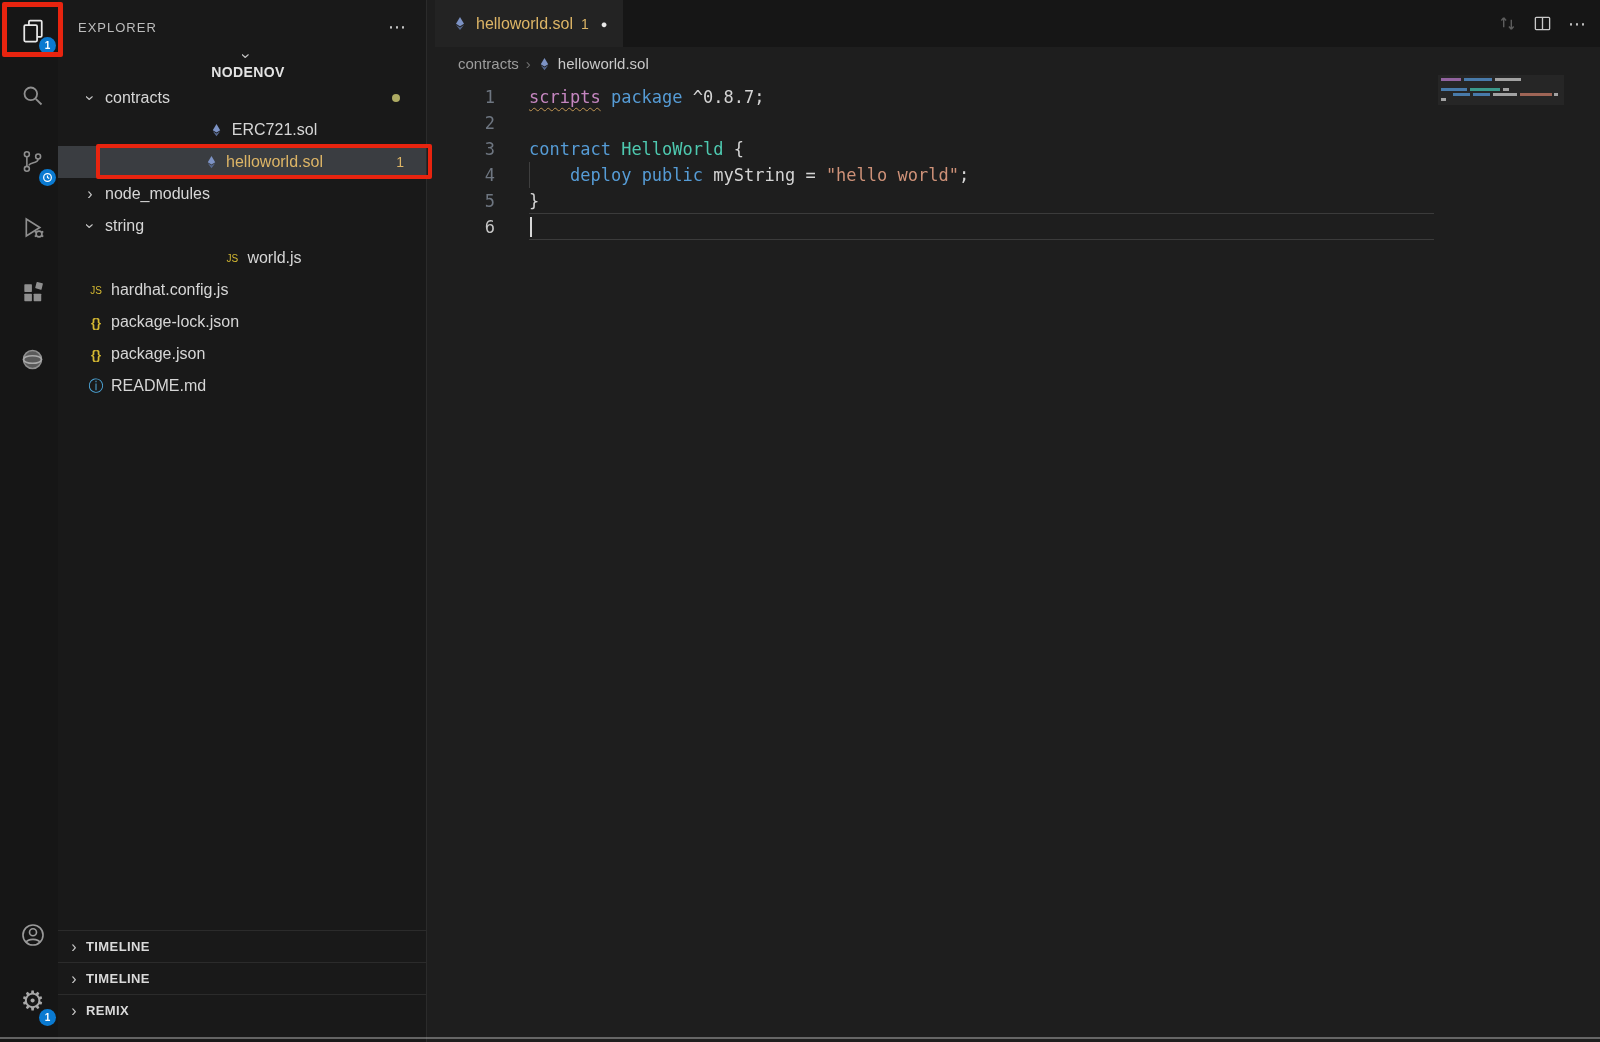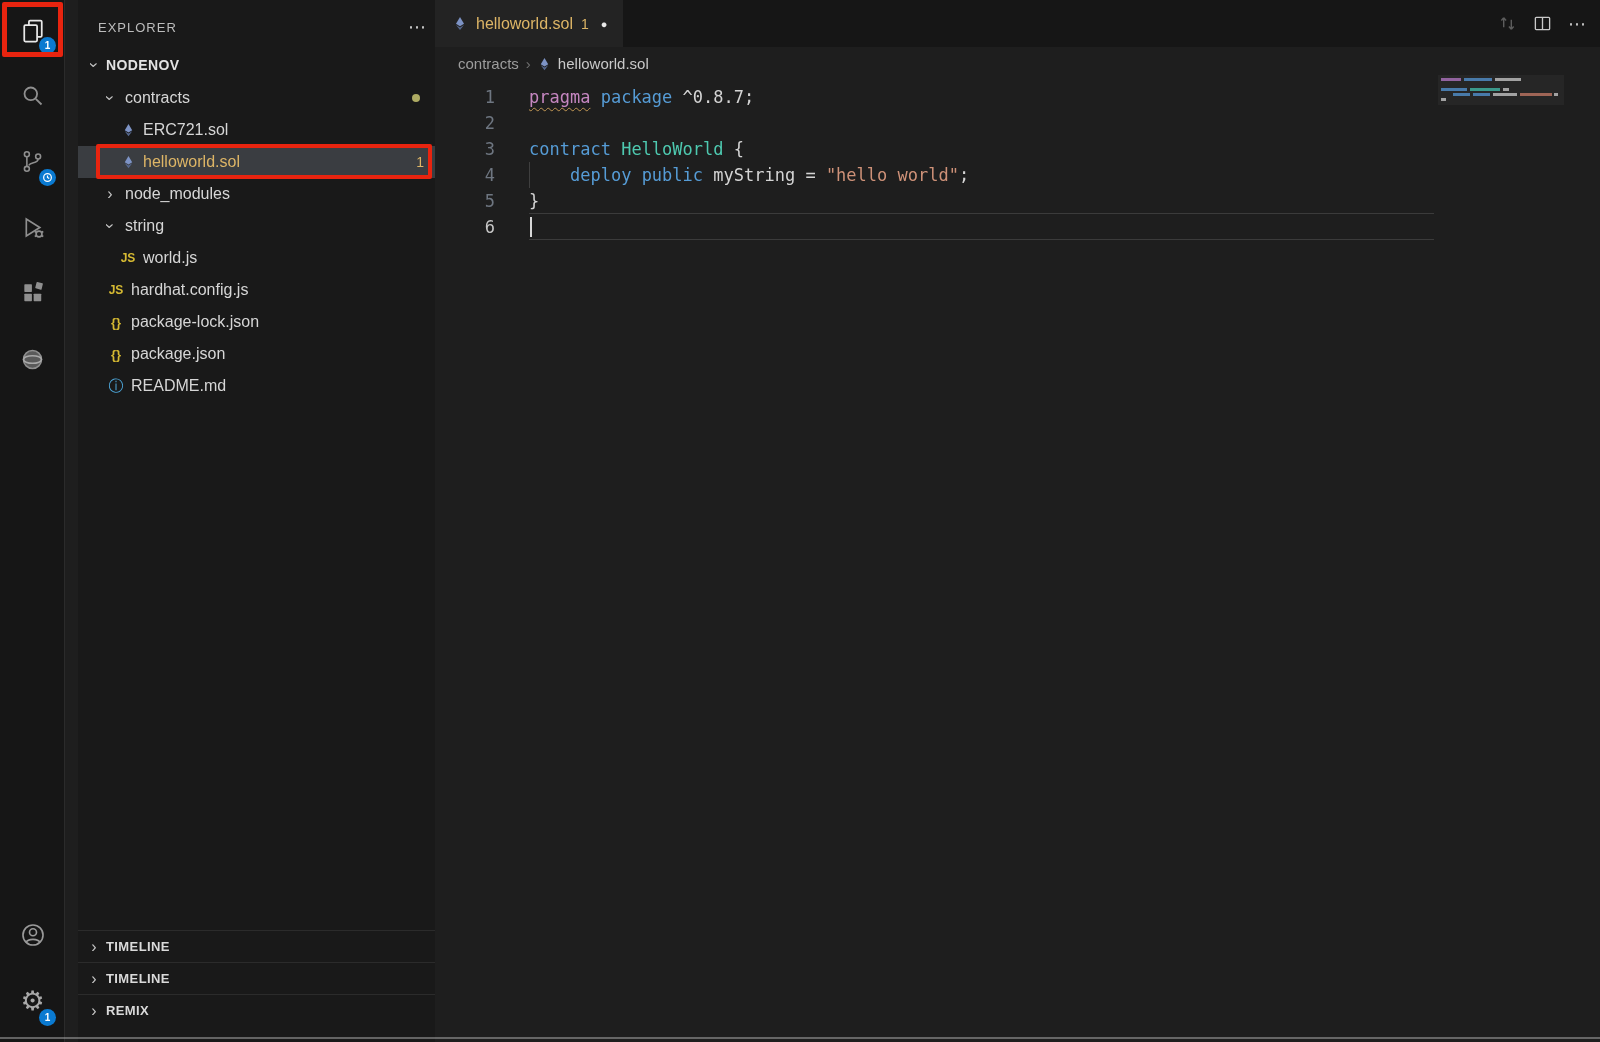--- a/index.html
+++ b/index.html
@@ -20,45 +20,45 @@
   .badge {
     position:absolute; right:9px; bottom:8px; width:17px; height:17px; border-radius:50%;
     background:#0a7ad1; color:#fff; font-size:10px; font-weight:bold;
     display:flex; align-items:center; justify-content:center; z-index:2;
   }
   .badge.clock { padding:0; }
   .gear-glyph { font-size:27px; color:#a8a8a8; line-height:1; }
 
   
   .sidebar {
-    position:absolute; left:78px; top:0; width:369px; height:100%;
+    position:absolute; left:58px; top:0; width:369px; height:100%;
     background:#191919; border-right:1px solid #2b2b2b;
   }
   .sb-header { height:48px; display:flex; align-items:center; padding:6px 18px 0 20px; }
   .sb-title { font-size:13px; letter-spacing:1px; color:#bcbcbc; flex:1; }
   .sb-more { color:#cfcfcf; font-size:18px; letter-spacing:2px; cursor:pointer; }
-  .sb-section-row { height:34px; display:flex; align-items:center; padding-left:8px; cursor:pointer; }
+  .sb-section-row { height:34px; display:flex; align-items:center; padding-left:8px; cursor:pointer;flex-direction:column; }
   .sb-section-label { font-weight:bold; font-size:14px; letter-spacing:0.4px; color:#e3e3e3; margin-left:4px; }
   .chev {
     display:inline-block; width:16px; text-align:center; color:#c5c5c5; font-size:16px; line-height:16px;
     transform-origin:50% 50%;
   }
   .chev.down { transform:rotate(90deg); }
   .tree { }
   .row { position:relative; height:32px; display:flex; align-items:center; font-size:16px; color:#d6d6d6; cursor:pointer; }
   .row.folder { padding-left:24px; }
   .row.rootfile { padding-left:30px; }
-  .row.d1 { padding-left:42px; }
+  .row.d1 { padding-left:42px;justify-content:center; }
   .row .label { margin-left:7px; white-space:nowrap; }
   .row.selected { background:#3a3d41; }
   .warn-text { color:#ddb566; }
   .row-badge { position:absolute; right:22px; color:#ddb566; font-size:14px; }
   .mod-dot { position:absolute; right:26px; width:8px; height:8px; border-radius:50%; background:#aeab63; }
   .ficon { display:inline-flex; width:16px; justify-content:center; align-items:center; flex:none; }
-  .ficon.js { color:#d6ba32; font-size:12px; font-weight:bold; letter-spacing:0; }
+  .ficon.js { color:#d6ba32; font-size:10px; font-weight:normal; letter-spacing:0; }
   .ficon.jsonb { color:#d6ba32; font-size:13px; font-weight:bold; }
   .ficon.info { color:#4da6d9; font-size:15px; }
   .git-diamond { width:9px; height:9px; background:#a3978f; transform:rotate(45deg); border-radius:1px; }
   .sb-bottom { position:absolute; left:0; right:0; bottom:16px; }
   .sb-pane { height:32px; display:flex; align-items:center; border-top:1px solid #2b2b2b; padding-left:8px; cursor:pointer; }
   .sb-pane-label { font-weight:bold; font-size:13px; letter-spacing:0.4px; color:#dadada; margin-left:4px; }
 
   
   .editor { position:absolute; left:435px; top:0; right:0; height:100%; background:#1e1e1e; }
   .tabbar { position:relative; height:47px; background:#161616; display:flex; }
@@ -332,21 +332,21 @@
       </span>
       <span class="bc-file">helloworld.sol</span>
     </div>
 
     <div class="code-area">
       <div class="current-line-box"></div>
       <div class="indent-guide"></div>
 
       <div class="cl">
         <span class="ln">1</span>
-        <span class="lt"><span class="tok control squiggle">pragma</span><span class="tok plain"> </span><span class="tok keyword">package</span><span class="tok plain"> ^0.8.7;</span></span>
+        <span class="lt"><span class="tok control squiggle">scripts</span><span class="tok plain"> </span><span class="tok keyword">package</span><span class="tok plain"> ^0.8.7;</span></span>
       </div>
 
       <div class="cl">
         <span class="ln">2</span>
         <span class="lt"></span>
       </div>
 
       <div class="cl">
         <span class="ln">3</span>
         <span class="lt"><span class="tok keyword">contract</span><span class="tok plain"> </span><span class="tok type">HelloWorld</span><span class="tok plain"> {</span></span>

